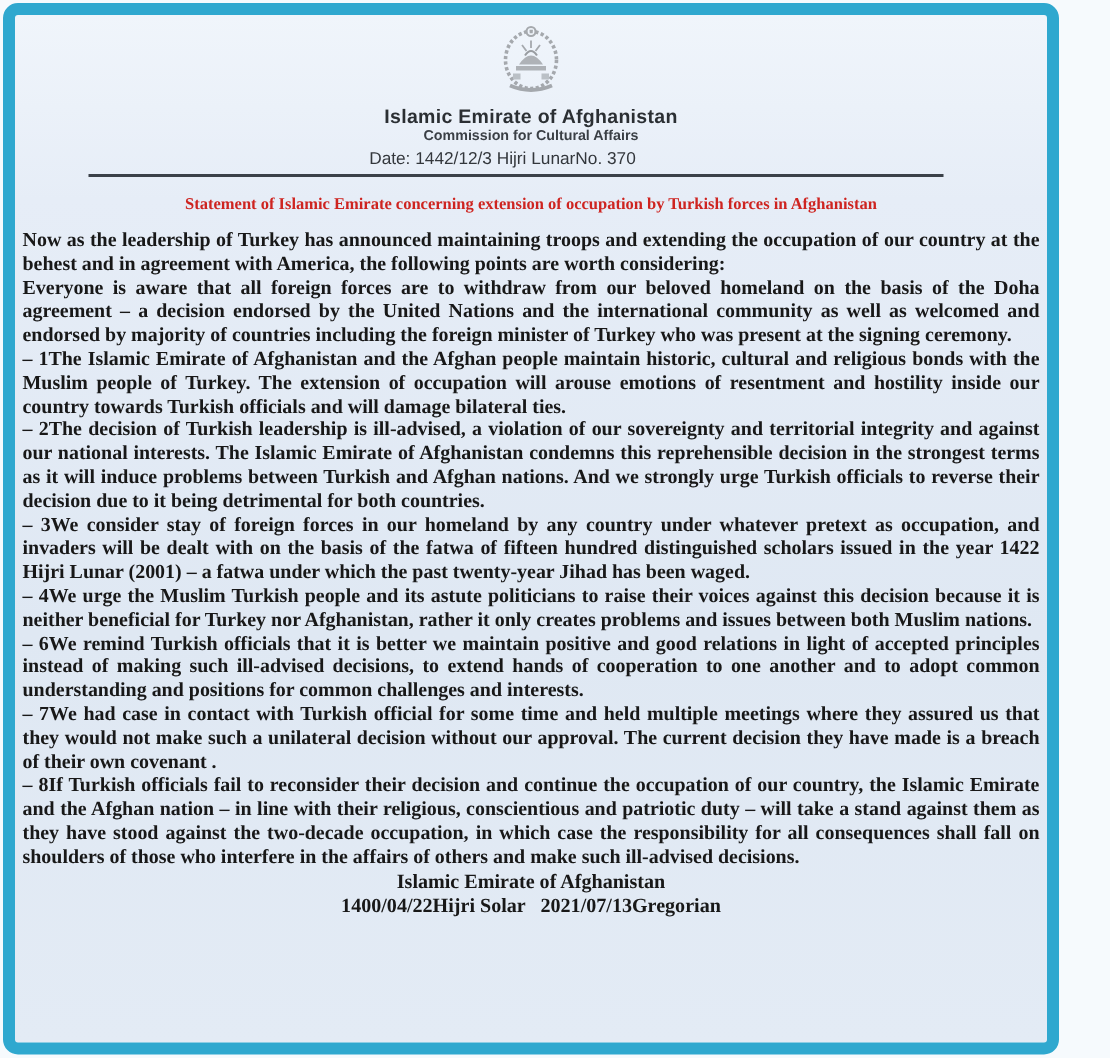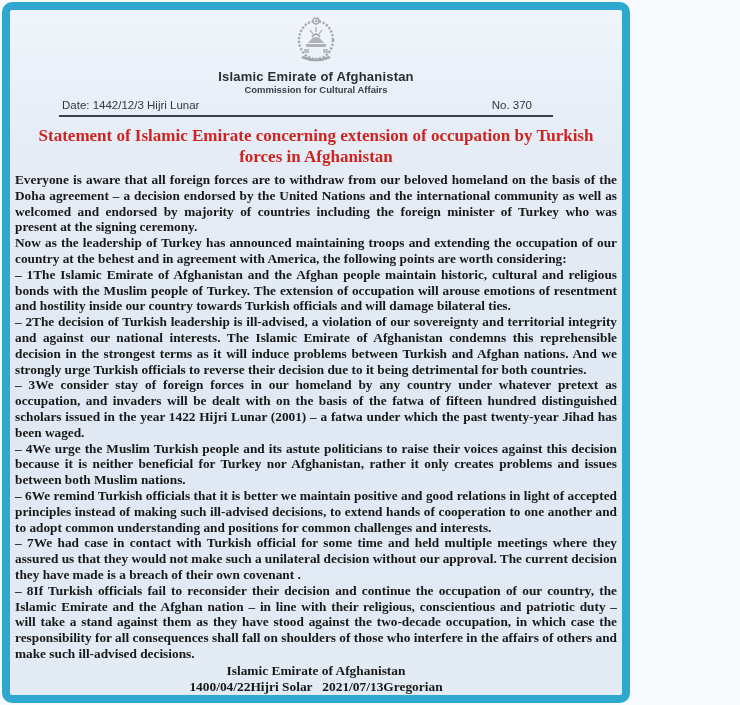--- a/index.html
+++ b/index.html
@@ -4,52 +4,52 @@
 <style>
   html, body { margin: 0; padding: 0; }
   body {
     width: 740px; height: 705px;
     background: #f6fafd;
     font-family: "Liberation Serif", serif;
     overflow: hidden;
   }
   .page {
     box-sizing: border-box;
-    width: 628px; height: 701px;
+    width: 704px; height: 701px;
     margin: 2px;
     border: 8px solid #2fa8cf;
     border-radius: 10px;
     background: linear-gradient(180deg, #f0f5fb 0%, #e6edf7 18%, #dfe8f3 60%, #e3ebf5 100%);
     position: relative;
     overflow: hidden;
   }
   .header { text-align: center; padding-top: 5px; }
   .emblem { display: inline-block; width: 44px; height: 48px; opacity: .75; }
   .org-name {
     font-family: "Liberation Sans", sans-serif;
     font-weight: bold; font-size: 13px; color: #2b2f33;
     margin-top: 2px; letter-spacing: .2px;
   }
   .org-sub {
     font-family: "Liberation Sans", sans-serif;
     font-weight: bold; font-size: 9.5px; color: #3a3f45;
     line-height: 12px;
   }
   .date-row {
-    display: flex; justify-content: space-between;
+    display: flex; justify-content: center;
     font-family: "Liberation Sans", sans-serif;
     font-size: 11.5px; color: #33373c;
     margin: 3px 90px 0 52px;
   }
   .rule {
     height: 0; border: 0; border-top: 2.5px solid #3b4149;
     margin: 4px 69px 0 49px;
   }
   .doc-title {
-    color: #ce2420; font-weight: bold; font-size: 17px;
+    color: #ce2420; font-weight: bold; font-size: 11px;
     text-align: center; line-height: 21px;
     margin: 8px 28px 5px 28px;
   }
   .body-text {
     margin: 0 5px; color: #181818;
     font-weight: bold; font-size: 13.3px; line-height: 15.8px;
     text-align: justify;
   }
   .body-text p { margin: 0; }
   .footer { text-align: center; color: #181818; font-weight: bold; font-size: 13.4px; line-height: 16px; margin-top: 1px; }
@@ -81,22 +81,22 @@
   <div class="date-row">
     <span>Date: 1442/12/3 Hijri Lunar</span>
     <span>No. 370</span>
   </div>
 
   <hr class="rule">
 
   <div class="doc-title">Statement of Islamic Emirate concerning extension of occupation by Turkish forces in Afghanistan</div>
 
   <div class="body-text">
+    <p>Now as the leadership of Turkey has announced maintaining troops and extending the occupation of our country at the behest and in agreement with America, the following points are worth considering:</p>
     <p>Everyone is aware that all foreign forces are to withdraw from our beloved homeland on the basis of the Doha agreement – a decision endorsed by the United Nations and the international community as well as welcomed and endorsed by majority of countries including the foreign minister of Turkey who was present at the signing ceremony.</p>
-    <p>Now as the leadership of Turkey has announced maintaining troops and extending the occupation of our country at the behest and in agreement with America, the following points are worth considering:</p>
     <p>– 1The Islamic Emirate of Afghanistan and the Afghan people maintain historic, cultural and religious bonds with the Muslim people of Turkey. The extension of occupation will arouse emotions of resentment and hostility inside our country towards Turkish officials and will damage bilateral ties.</p>
     <p>– 2The decision of Turkish leadership is ill-advised, a violation of our sovereignty and territorial integrity and against our national interests. The Islamic Emirate of Afghanistan condemns this reprehensible decision in the strongest terms as it will induce problems between Turkish and Afghan nations. And we strongly urge Turkish officials to reverse their decision due to it being detrimental for both countries.</p>
     <p>– 3We consider stay of foreign forces in our homeland by any country under whatever pretext as occupation, and invaders will be dealt with on the basis of the fatwa of fifteen hundred distinguished scholars issued in the year 1422 Hijri Lunar (2001) – a fatwa under which the past twenty-year Jihad has been waged.</p>
     <p>– 4We urge the Muslim Turkish people and its astute politicians to raise their voices against this decision because it is neither beneficial for Turkey nor Afghanistan, rather it only creates problems and issues between both Muslim nations.</p>
     <p>– 6We remind Turkish officials that it is better we maintain positive and good relations in light of accepted principles instead of making such ill-advised decisions, to extend hands of cooperation to one another and to adopt common understanding and positions for common challenges and interests.</p>
     <p>– 7We had case in contact with Turkish official for some time and held multiple meetings where they assured us that they would not make such a unilateral decision without our approval. The current decision they have made is a breach of their own covenant .</p>
     <p>– 8If Turkish officials fail to reconsider their decision and continue the occupation of our country, the Islamic Emirate and the Afghan nation – in line with their religious, conscientious and patriotic duty – will take a stand against them as they have stood against the two-decade occupation, in which case the responsibility for all consequences shall fall on shoulders of those who interfere in the affairs of others and make such ill-advised decisions.</p>
   </div>
 
   <div class="footer">

